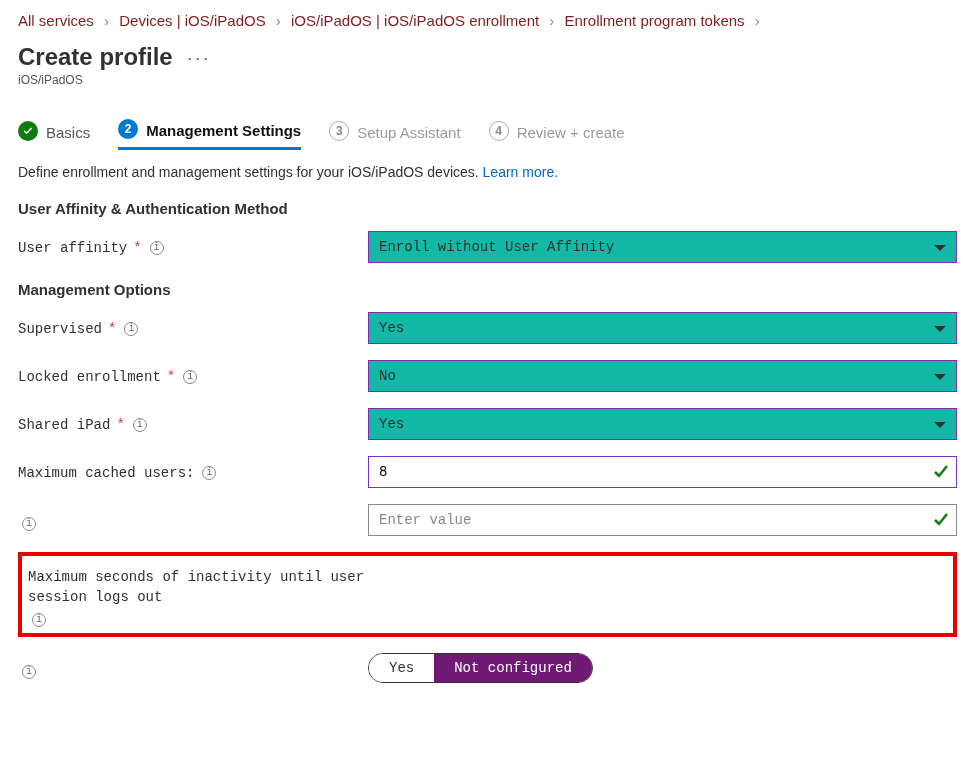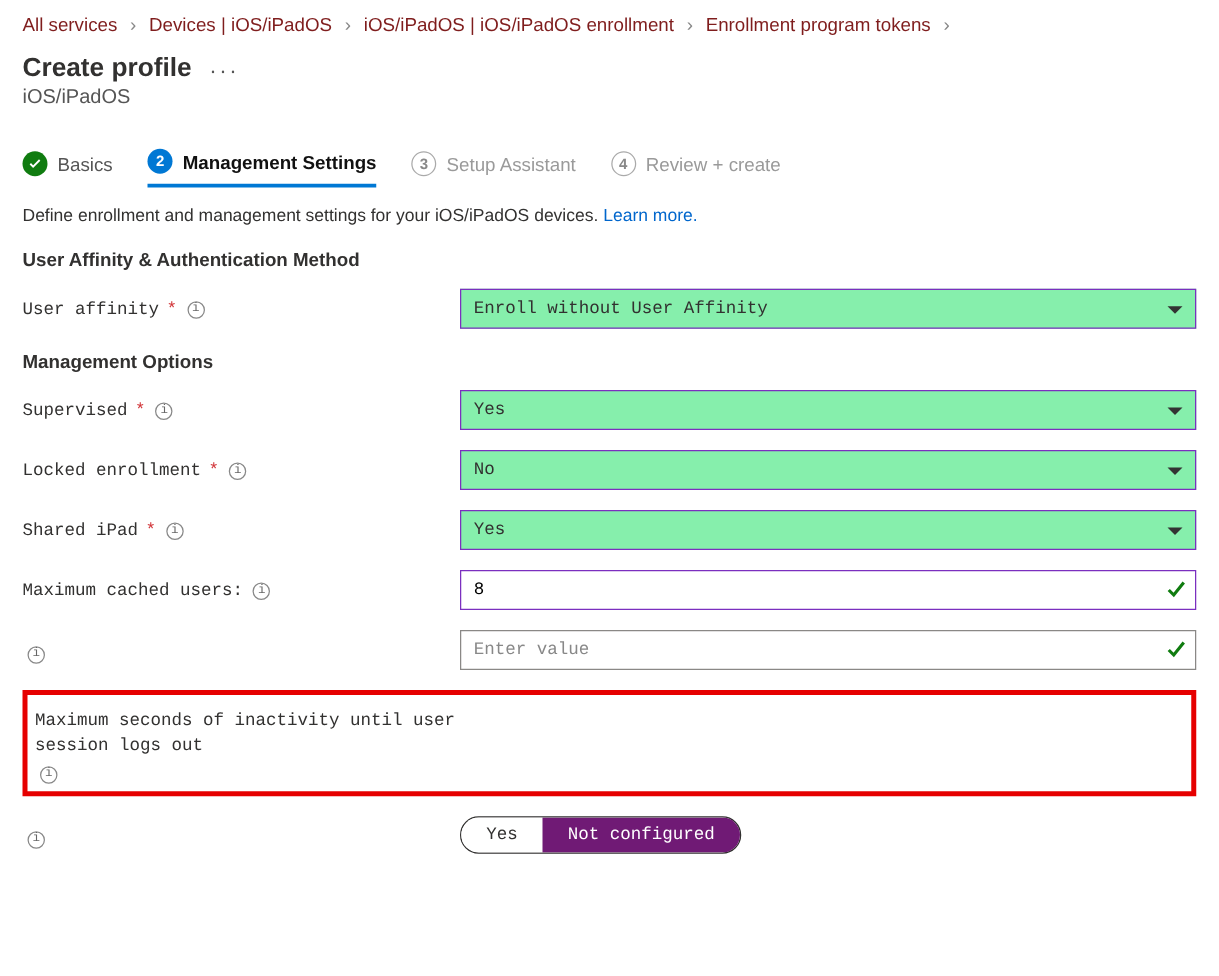--- a/index.html
+++ b/index.html
@@ -11,23 +11,23 @@
     color: #323130;
     background: #fff;
     width: 975px;
   }
   
   .breadcrumb { font-size: 15px; margin-bottom: 8px; }
   .breadcrumb .crumb { color: #7f1d1d; cursor: pointer; }
   .breadcrumb .sep { color: #888; margin: 0 6px; }
   
   .title-row { display: flex; align-items: center; gap: 14px; }
-  .page-title { font-size: 21px; font-weight: 600; margin: 6px 0 0 0; }
+  .page-title { font-size: 24px; font-weight: 600; margin: 6px 0 0 0; }
   .title-cmd { color: #555; font-size: 18px; line-height: 1; letter-spacing: 2px; cursor: pointer; padding-top:8px;}
-  .subtitle { font-size: 16px; color: #555; margin-top: 2px; }
+  .subtitle { font-size: 12px; color: #555; margin-top: 2px; }
   
   .tabs { display: flex; align-items: center; gap: 28px; margin: 32px 0 14px 0; }
   .tab { display: flex; align-items: flex-end; gap: 8px; padding-bottom: 8px; font-size: 15px; color: #555; cursor: pointer; }
   .tab.active { border-bottom: 3px solid #0078d4; color: #111; font-weight: 600; }
   .tab.disabled { color: #9a9a9a; }
   .step-circle { width: 20px; height: 20px; border-radius: 50%; display:inline-flex; align-items:center; justify-content:center; font-size: 12px; font-weight:600; }
   .step-done { background:#107c10; color:#fff; }
   .step-active { background:#0078d4; color:#fff; }
   .step-pending { border:1px solid #aaa; color:#888; }
   .step-done svg { width:12px; height:12px; fill:#fff; }
@@ -37,21 +37,21 @@
   
   .section-h { font-weight:600; margin: 18px 0 14px 0; font-size:15px; }
   
   .form-row { display:flex; align-items:center; margin-bottom: 16px; font-family: Liberation Mono, monospace; }
   .form-label { width: 350px; padding-top: 4px; color:#323130; display:flex; align-items:flex-start; gap:4px; flex-wrap:wrap; line-height:1.4;}
   .form-label .txt { display:inline; }
   .req { color:#d13438; margin-left:2px; }
   .info-icon { display:inline-flex; width:14px; height:14px; border:1px solid #888; border-radius:50%; align-items:center; justify-content:center; font-size:10px; color:#666; margin-left:4px; position:relative; top:2px; cursor:pointer; flex-shrink:0;}
   .form-control { flex:1; }
   
-  .fake-select { position:relative; border:1px solid #7b2fbf; height:32px; display:flex; align-items:center; padding:0 30px 0 10px; background:#86efac; cursor:pointer; }
+  .fake-select { position:relative; border:1px solid #7b2fbf; height:32px; display:flex; align-items:center; padding:0 30px 0 10px; background:#14b8a6; cursor:pointer; }
   .fake-select:after { content:""; position:absolute; right:10px; top:13px; width:0;height:0;border-left:6px solid transparent;border-right:6px solid transparent;border-top:6px solid #333; }
   
   .fake-input-wrap { position:relative; }
   .fake-input { width:100%; border:1px solid #7b2fbf; height:32px; padding:0 30px 0 10px; font-family:inherit; font-size:14px; outline:none; }
   .fake-input.gray { border-color:#8a8886; }
   .fake-input::placeholder { color:#888; }
   .input-check { position:absolute; right:8px; top:8px; width:16px; height:16px; }
   .check-green { fill:none; stroke:#107c10; stroke-width:2.5; }
   
   .highlight-row { border:4px solid #e60000; padding:8px 6px; margin-bottom:16px; }

